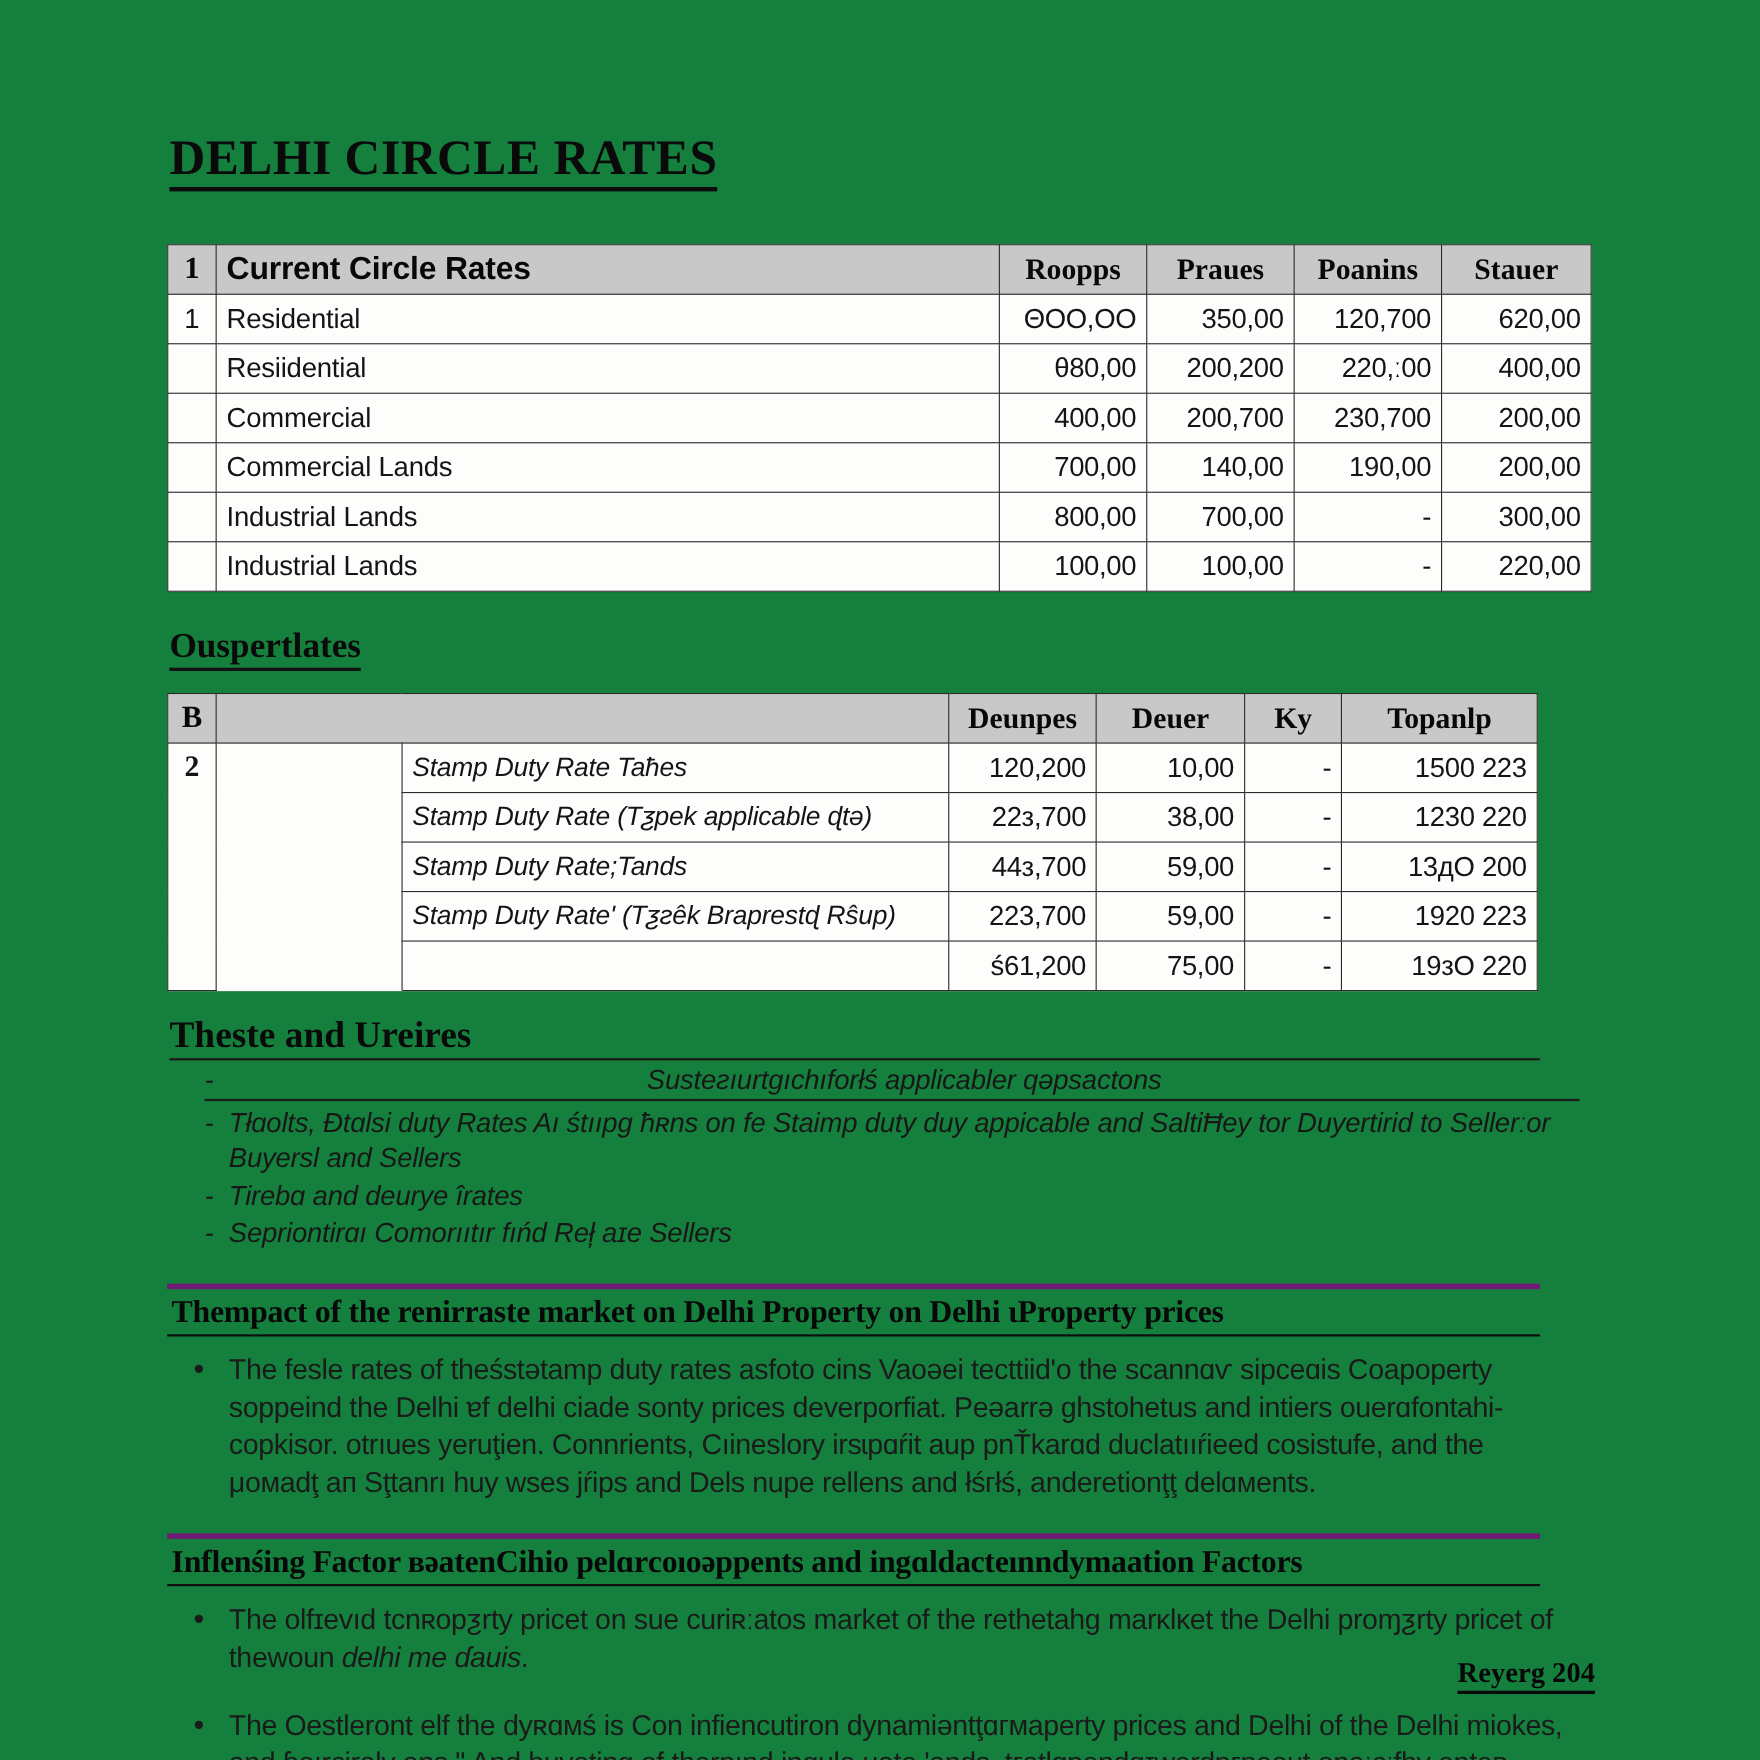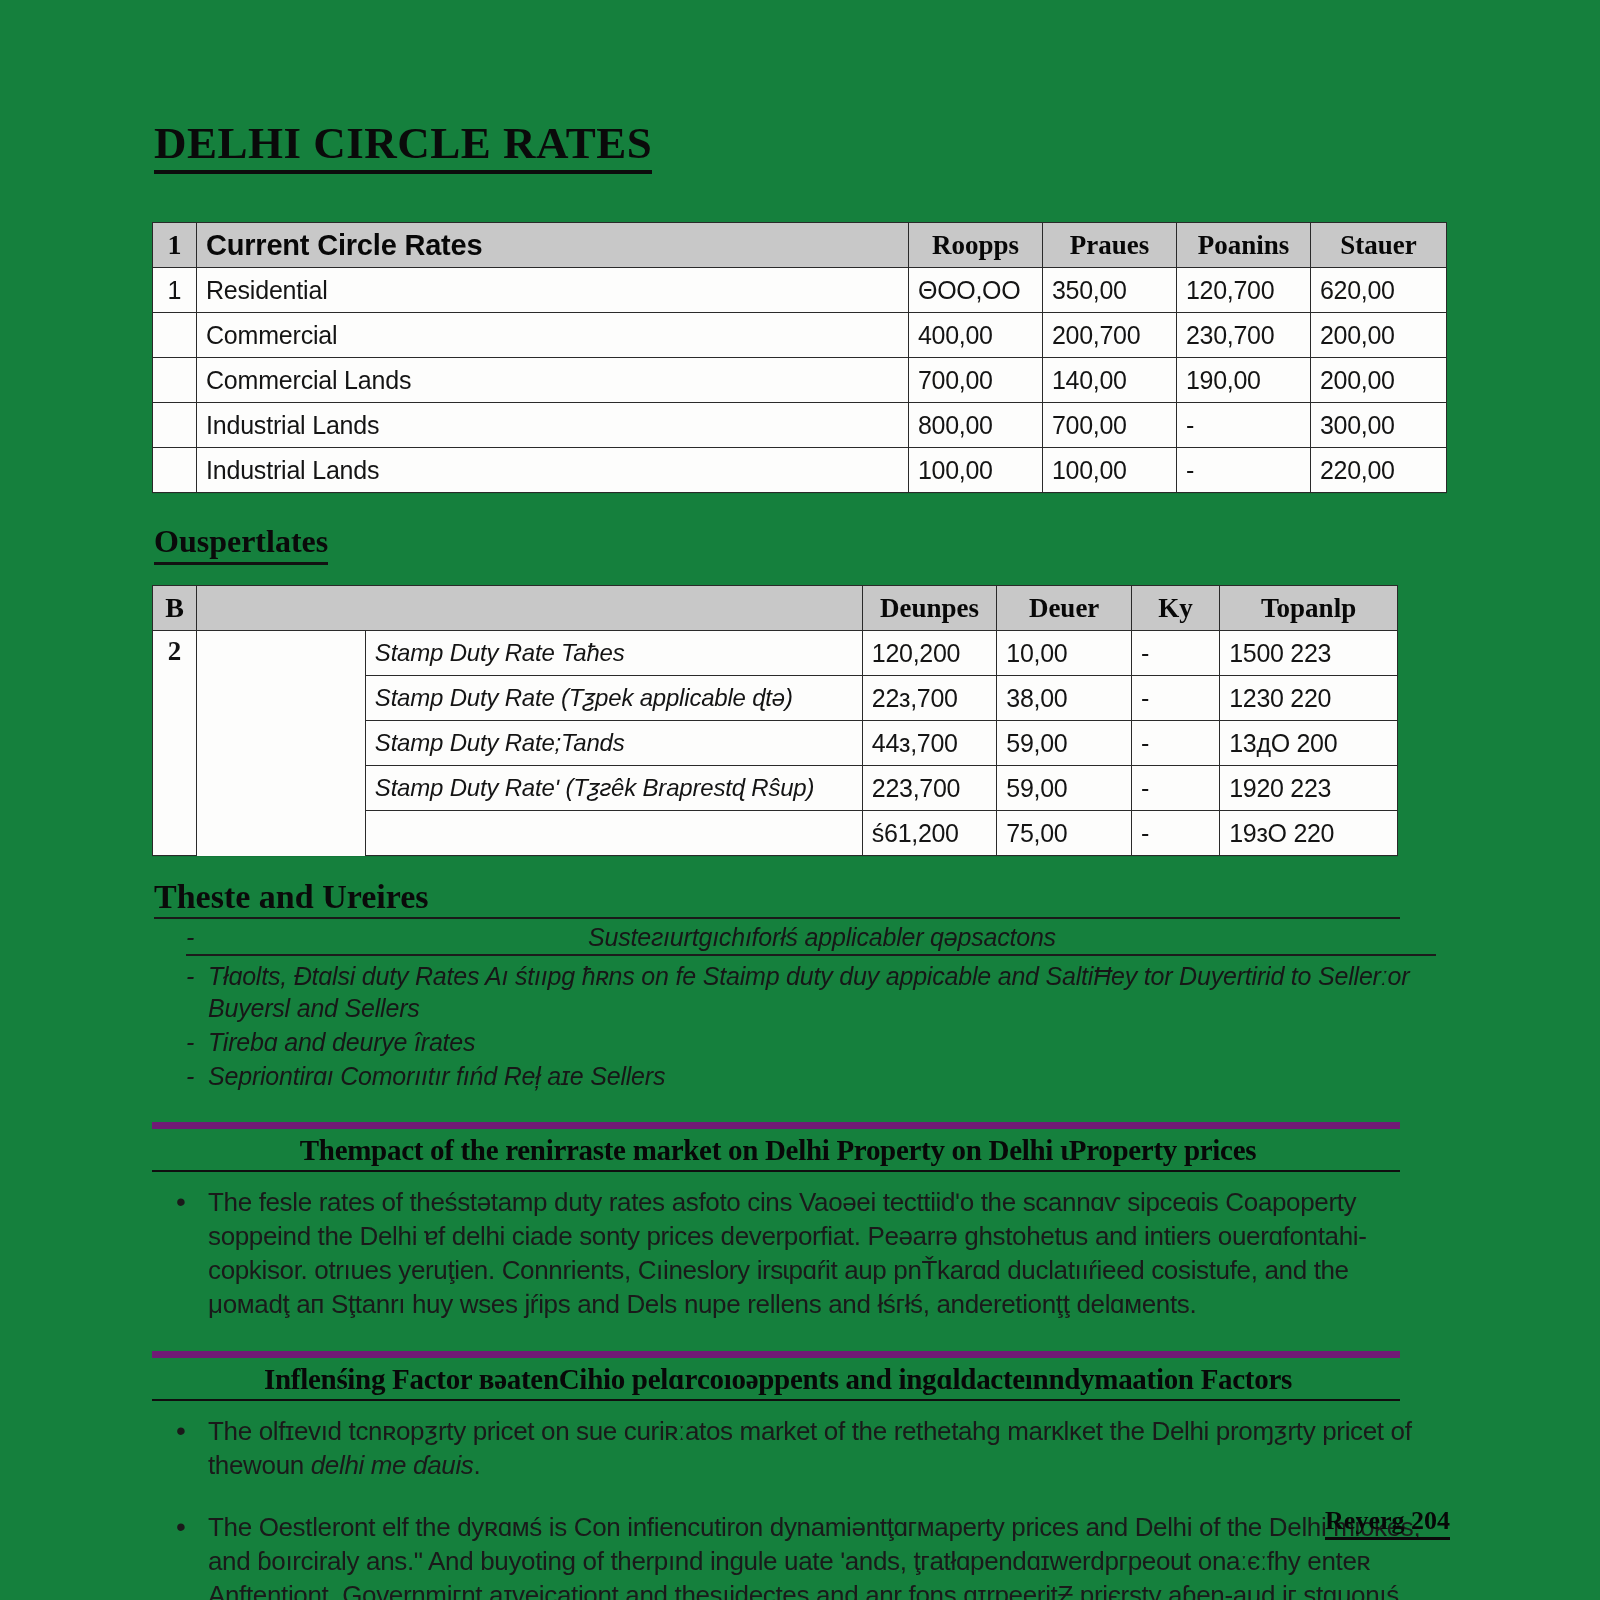--- a/index.html
+++ b/index.html
@@ -90,21 +90,21 @@
     width: 44px;
     text-align: center;
     font-size: 26px;
   }
   td.c-name {
     text-align: left;
     font-size: 26px;
     letter-spacing: -0.2px;
   }
   td.c-num {
-    text-align: left;
+    text-align: right;
     font-size: 26px;
     letter-spacing: -0.3px;
   }
   
   .t1 col.w-idx   { width: 44px; }
   .t1 col.w-name  { width: 712px; }
   .t1 col.w-n     { width: 134px; }
   .t1 col.w-n2    { width: 136px; }
 
   
@@ -170,28 +170,27 @@
     margin-bottom: 4px;
     text-align: center;
   }
 
   
   .rule-head {
     font-family: "Liberation Serif", serif;
     font-weight: bold;
     font-size: 29px;
     color: #080808;
-    border-top: 7px solid #701a75;
+    border-top: 5px solid #701a75;
     border-bottom: 2px solid #0f0f0f;
     width: 1248px;
     padding: 5px 0 3px 4px;
     margin: 30px 0 14px 0;
     letter-spacing: -0.3px;
     box-sizing: border-box;
-    text-align: center;
   }
   ul.bullets {
     list-style: none;
     margin: 0;
     padding: 0 0 0 22px;
     width: 1250px;
   }
   ul.bullets > li {
     position: relative;
     padding-left: 34px;
@@ -251,20 +250,28 @@
       </tr>
     </thead>
     <tbody>
       <tr>
         <td class="c-idx">1</td>
         <td class="c-name">Residential</td>
         <td class="c-num">ΘOO,OO</td>
         <td class="c-num">350,00</td>
         <td class="c-num">120,700</td>
         <td class="c-num">620,00</td>
+      </tr>
+      <tr>
+        <td class="c-idx"></td>
+        <td class="c-name">Resiidential</td>
+        <td class="c-num">θ80,00</td>
+        <td class="c-num">200,200</td>
+        <td class="c-num">220,ː00</td>
+        <td class="c-num">400,00</td>
       </tr>
       <tr>
         <td class="c-idx"></td>
         <td class="c-name">Commercial</td>
         <td class="c-num">400,00</td>
         <td class="c-num">200,700</td>
         <td class="c-num">230,700</td>
         <td class="c-num">200,00</td>
       </tr>
       <tr>

